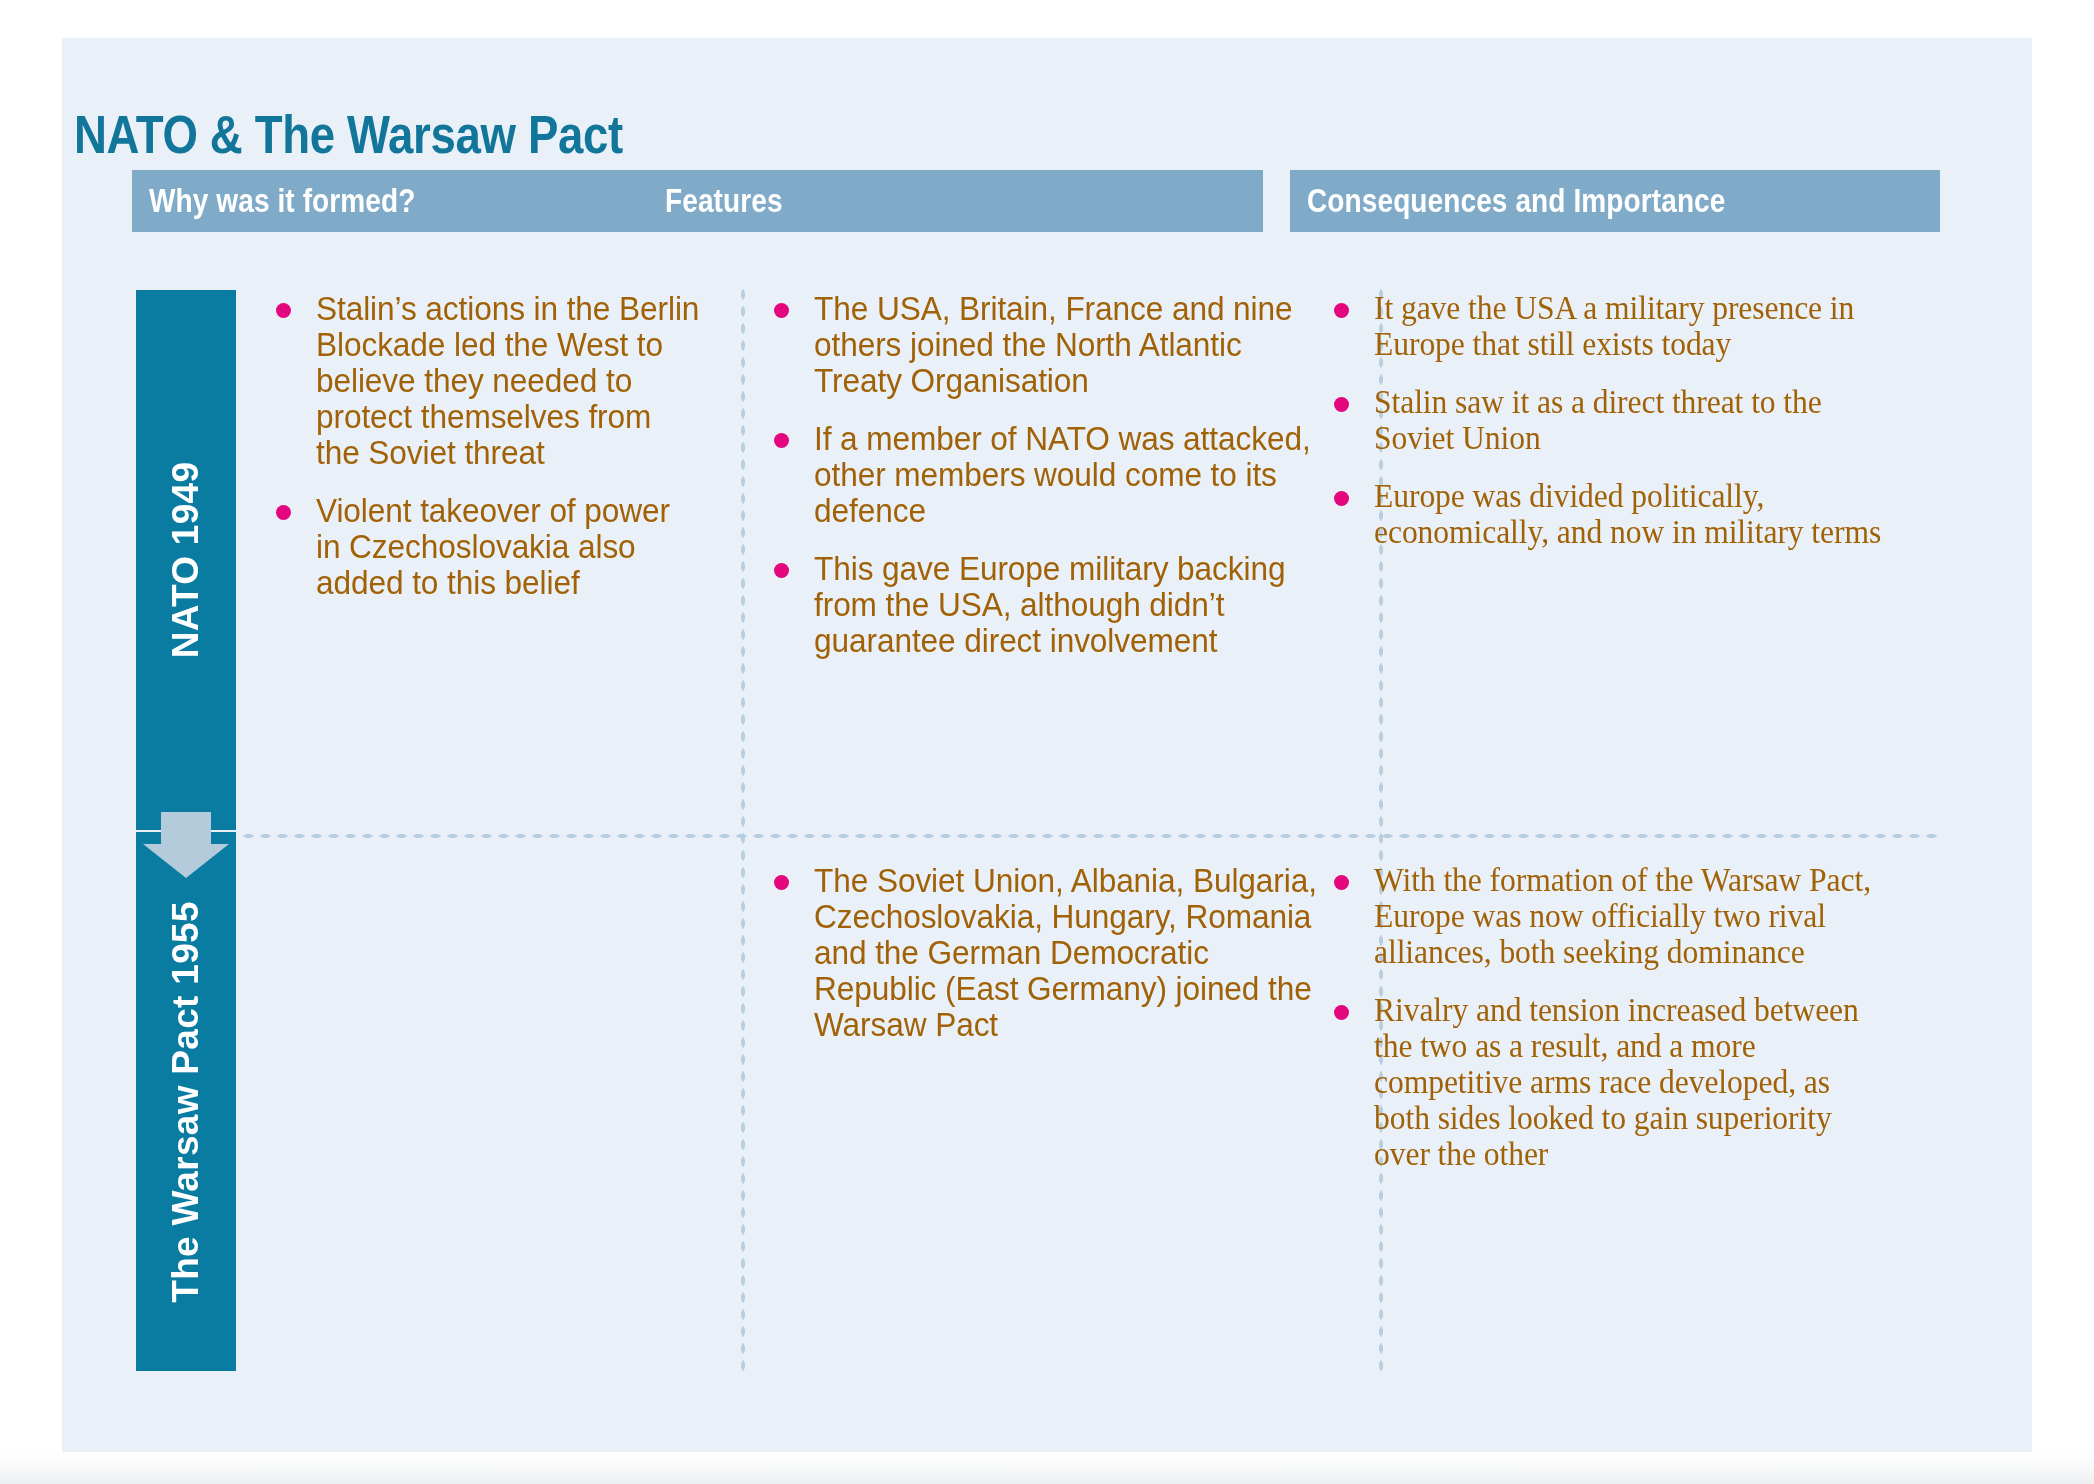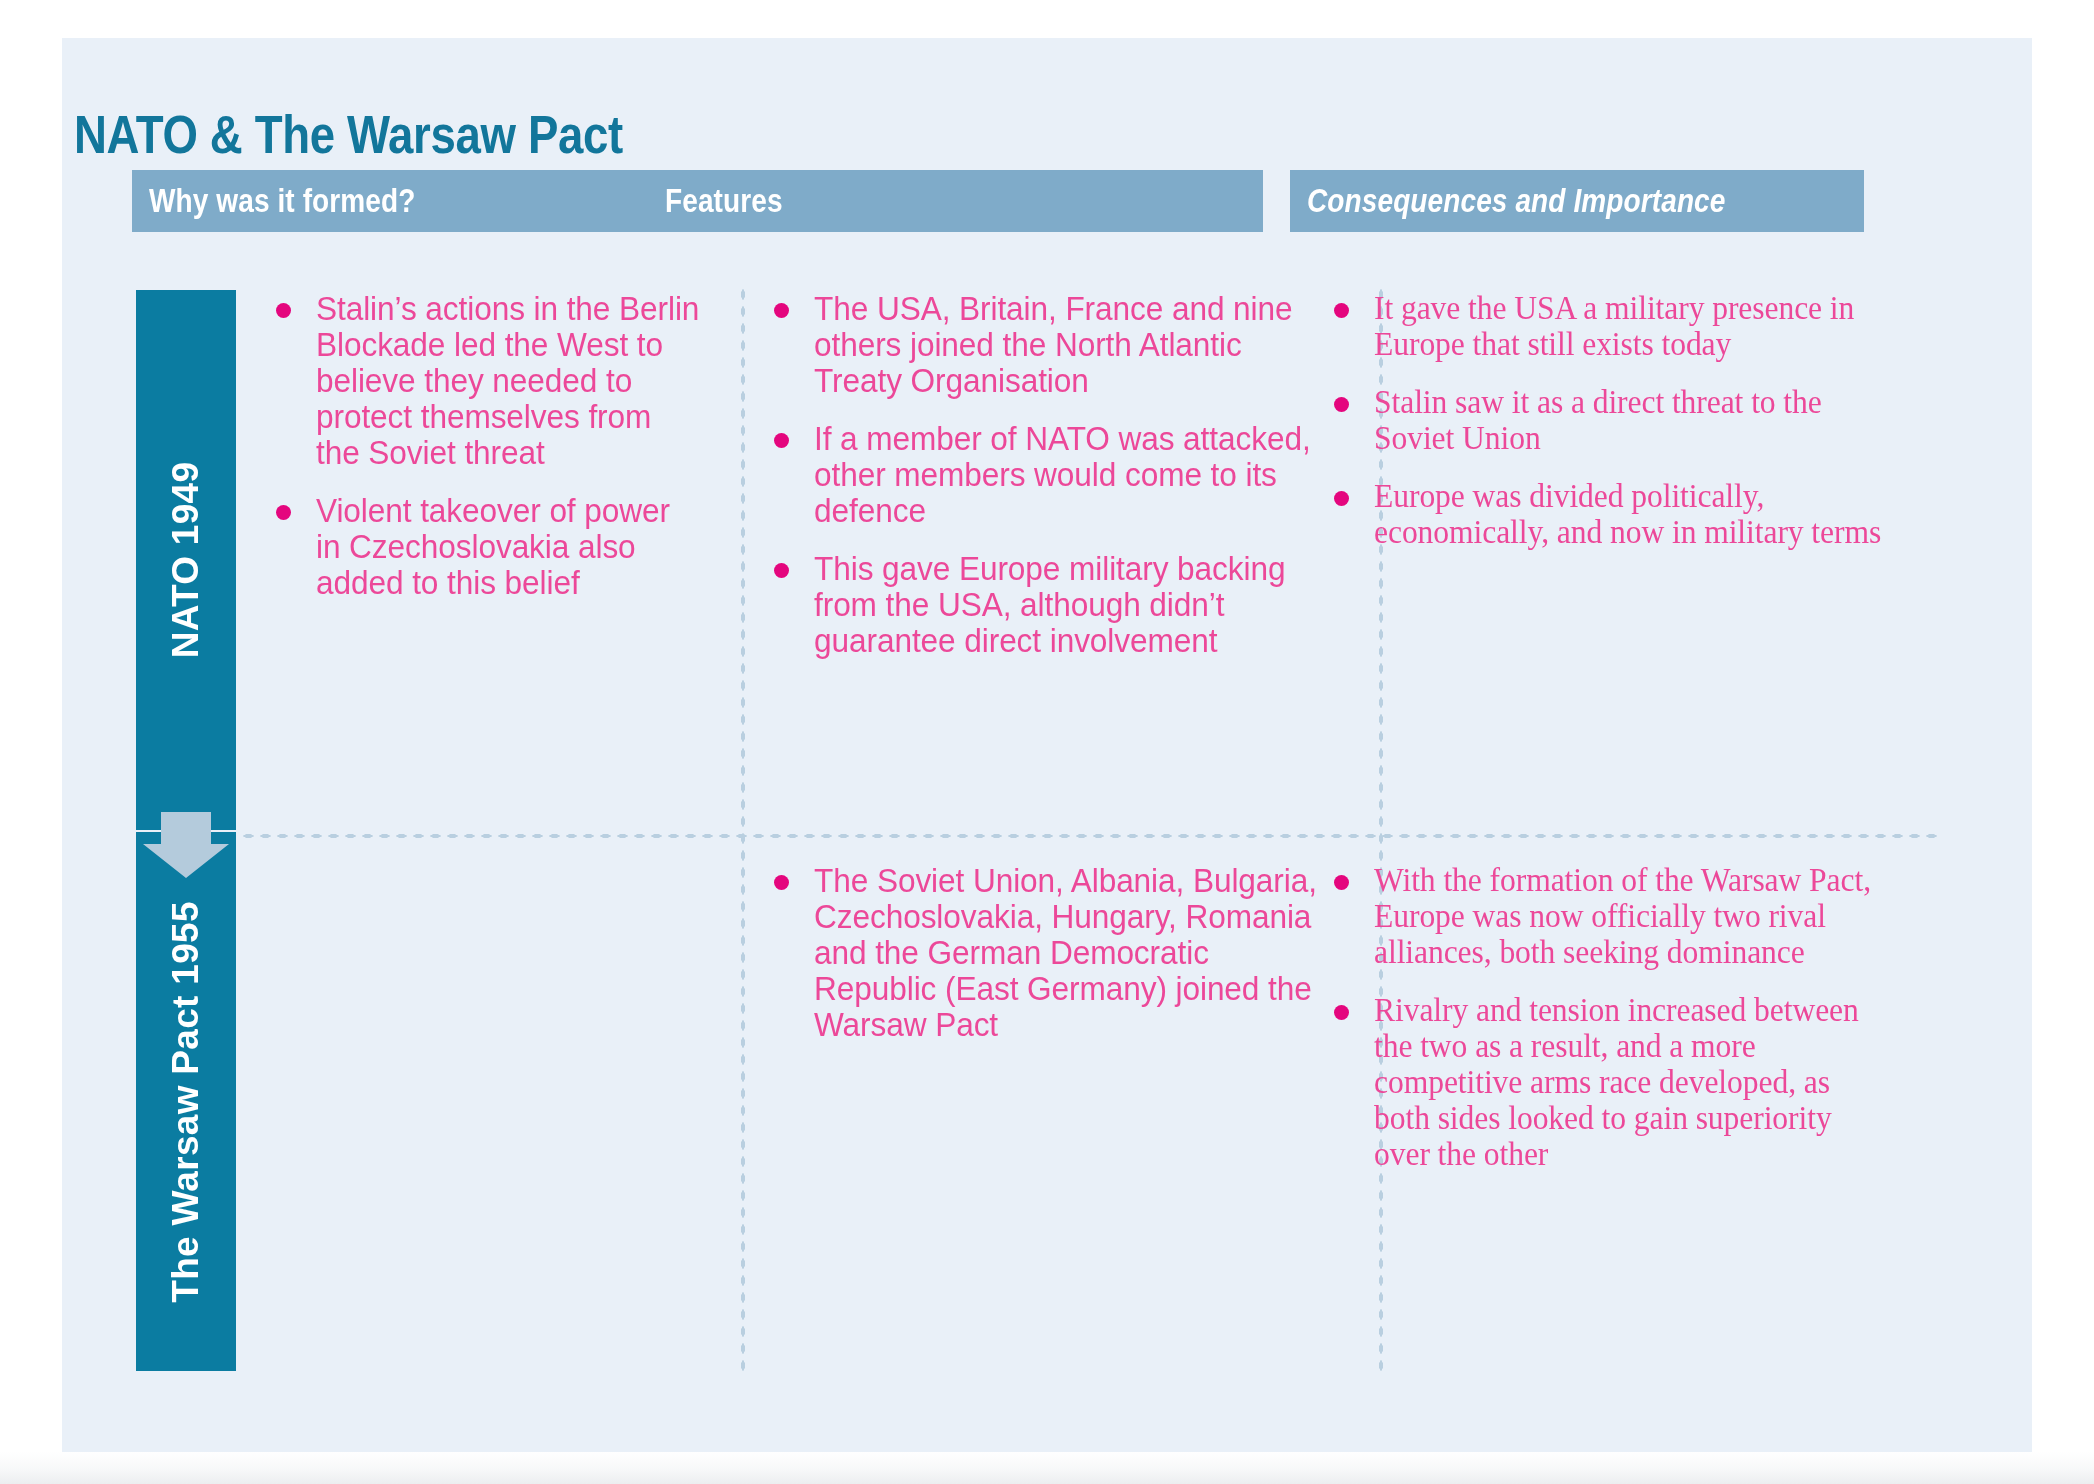--- a/index.html
+++ b/index.html
@@ -69,21 +69,21 @@
     font-size: 33px;
     font-weight: bold;
     letter-spacing: 0.1px;
     transform: scaleX(0.85);
     transform-origin: left center;
     white-space: nowrap;
     padding-left: 20px;
   }
   #hdr0 { left: 0px;    width: 558px; }
   #hdr1 { left: 516px;  width: 615px; }
-  #hdr2 { left: 1158px; width: 574px; font-style: italic; }
+  #hdr2 { left: 1158px; width: 650px; }
 
   
   .rowbar {
     position: absolute;
     left: 136px;
     width: 100px;
     background: #0b7ca1;
   }
   #rowbar-nato    { top: 290px; height: 540px; }
   #rowbar-warsaw  { top: 832px; height: 539px; }
@@ -148,21 +148,21 @@
 
   ul.bullets {
     list-style: none;
     margin: 0;
     padding: 0;
   }
   ul.bullets > li {
     position: relative;
     padding-left: 44px;
     margin-bottom: 22px;
-    color: #ec4899;
+    color: #a16207;
     font-size: 34px;
     line-height: 1.06;
     letter-spacing: -0.1px;
   }
   ul.bullets > li:last-child { margin-bottom: 0; }
   ul.bullets > li::before {
     content: "";
     position: absolute;
     left: 4px;
     top: 13px;

